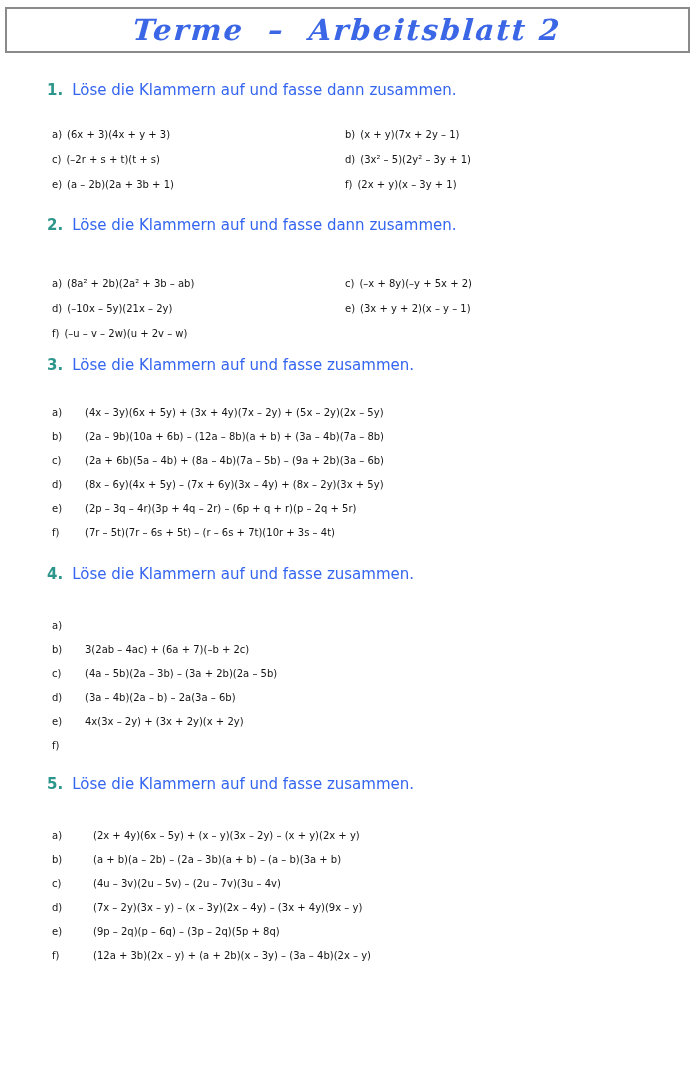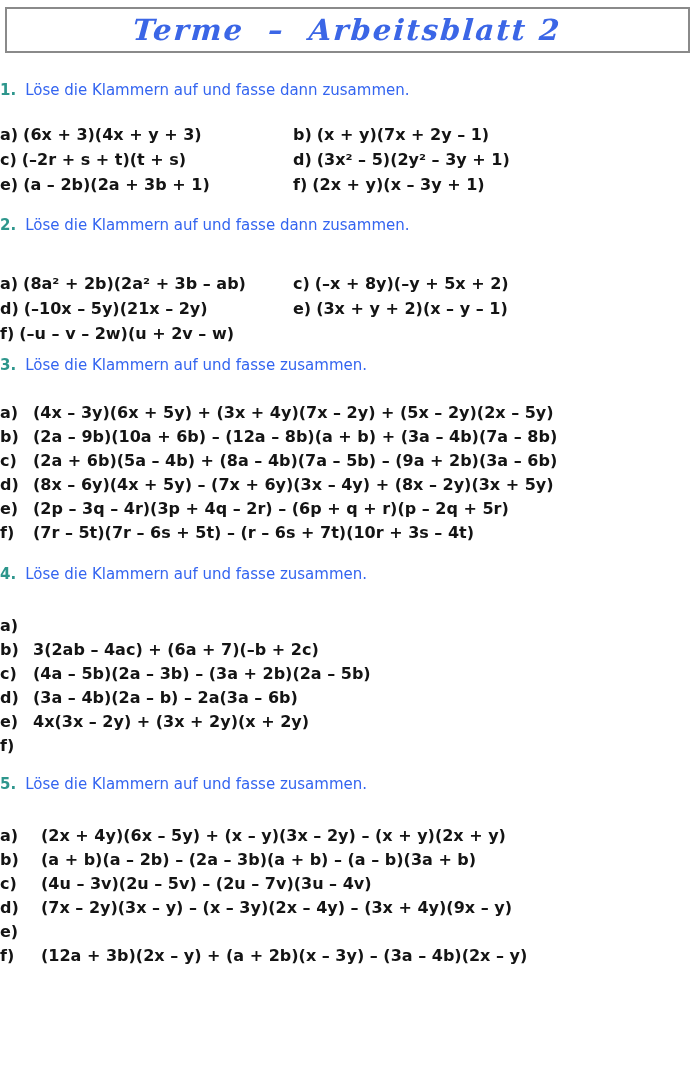--- a/index.html
+++ b/index.html
@@ -30,33 +30,33 @@
     font-style: italic;
     font-weight: bold;
     font-size: 29px;
     letter-spacing: 2px;
     color: var(--title-blue, #3b66e6);
     white-space: pre;
     transform: skewX(-4deg);
   }
 
   .section { position: absolute; left: 0; right: 0; }
-  .sec-header { line-height: 20px; white-space: nowrap; }
+  .sec-header { line-height: 20px; white-space: nowrap; margin-left: 47px; }
   .sec-num {
     font-weight: bold;
     font-size: 15px;
     color: var(--number-teal, #2d968c);
   }
   .sec-instr {
     margin-left: 9px;
     font-size: 15px;
     color: var(--instruction-blue, #3465f0);
   }
 
-  .items { font-size: 16px; color: var(--text-black, #141414); font-weight: bold; }
+  .items { padding-left: 52px; font-size: 10px; color: var(--text-black, #141414); }
   .two-col {
     display: grid;
     grid-template-columns: 293px 1fr;
     line-height: 25px;
   }
   .two-col .lbl { margin-right: 5px; }
   .items-list .item { line-height: 24px; display: flex; }
   .items-list .lbl { flex: 0 0 33px; }
   .sec5 .items-list .lbl { flex: 0 0 41px; }
   .expr { white-space: nowrap; }
@@ -184,20 +184,21 @@
       <div class="item">
           <span class="lbl">c)</span>
           <span class="expr">(4u – 3v)(2u – 5v) – (2u – 7v)(3u – 4v)</span>
         </div>
       <div class="item">
           <span class="lbl">d)</span>
           <span class="expr">(7x – 2y)(3x – y) – (x – 3y)(2x – 4y) – (3x + 4y)(9x – y)</span>
         </div>
       <div class="item">
           <span class="lbl">e)</span>
+          <span class="expr">(9p – 2q)(p – 6q) – (3p – 2q)(5p + 8q)</span>
         </div>
       <div class="item">
           <span class="lbl">f)</span>
           <span class="expr">(12a + 3b)(2x – y) + (a + 2b)(x – 3y) – (3a – 4b)(2x – y)</span>
         </div>
     </div>
   </div>
 
   <div class="footer">
     

